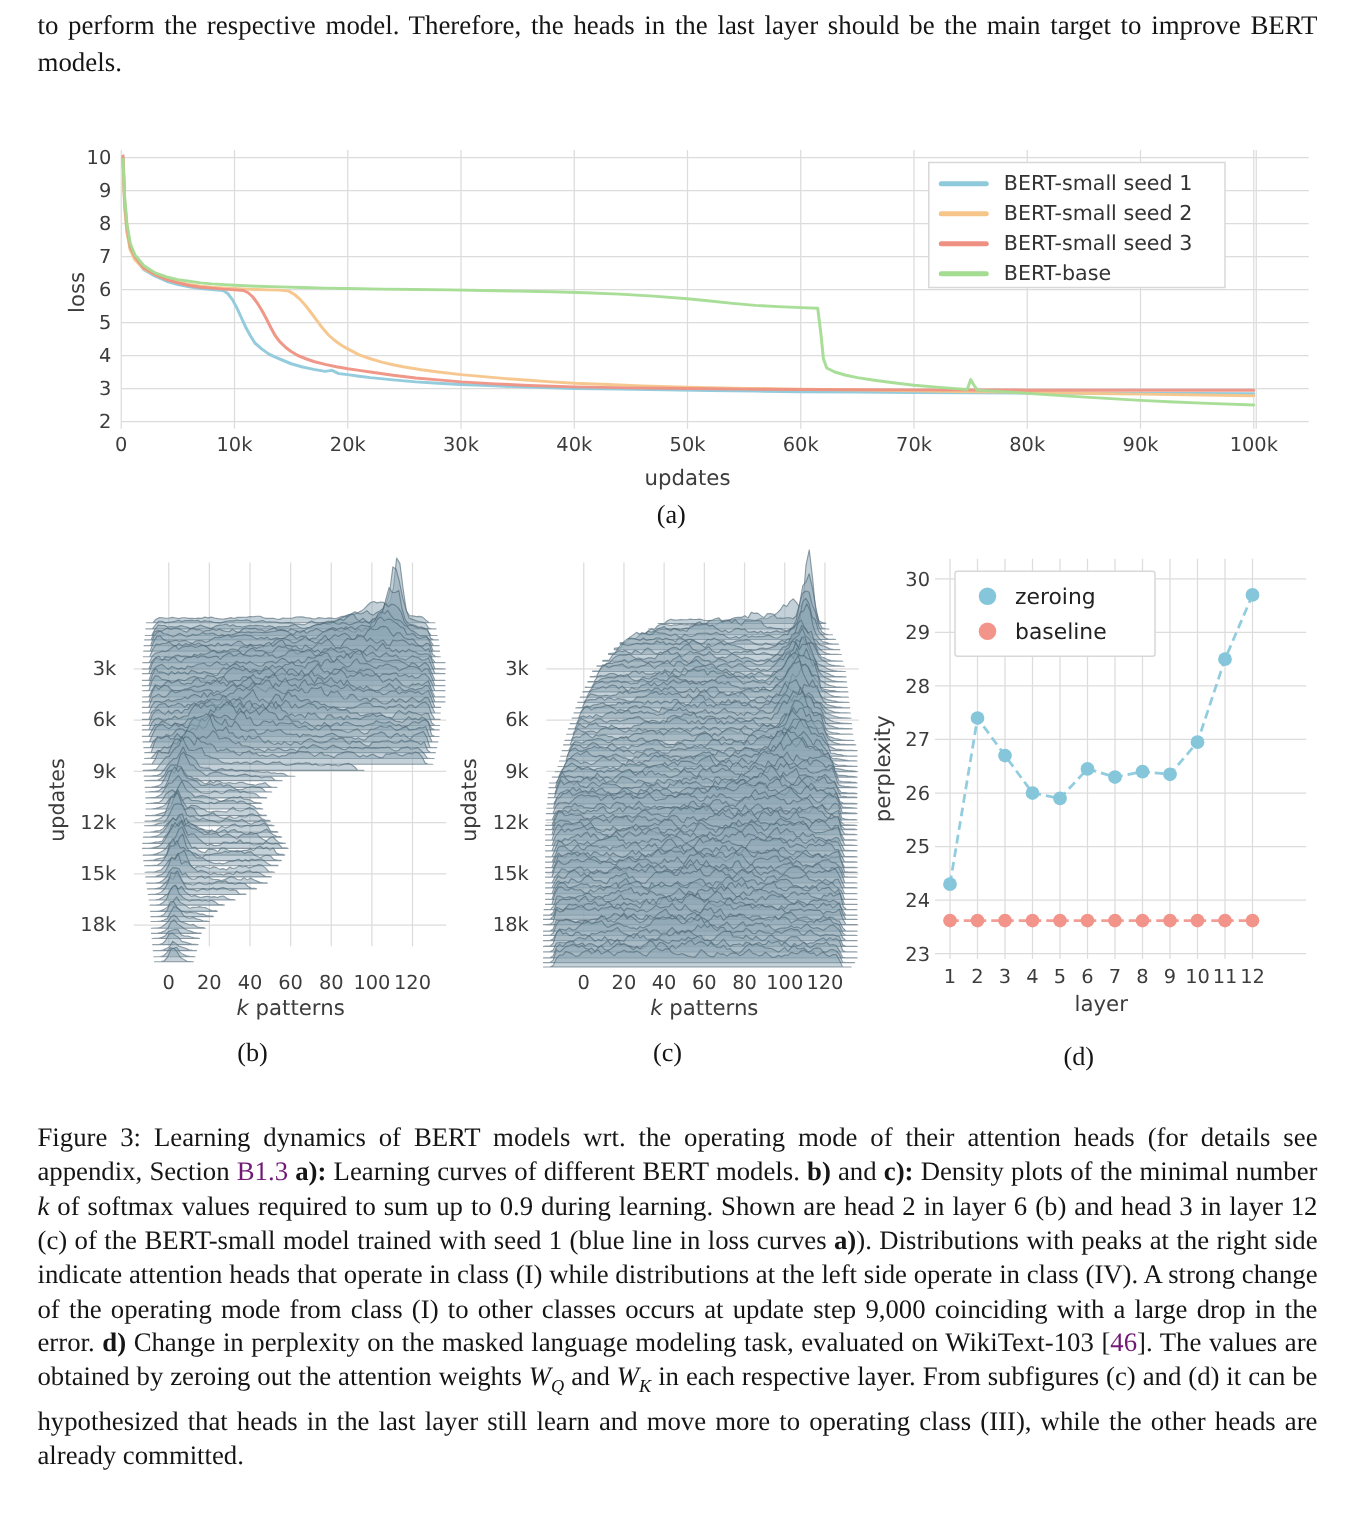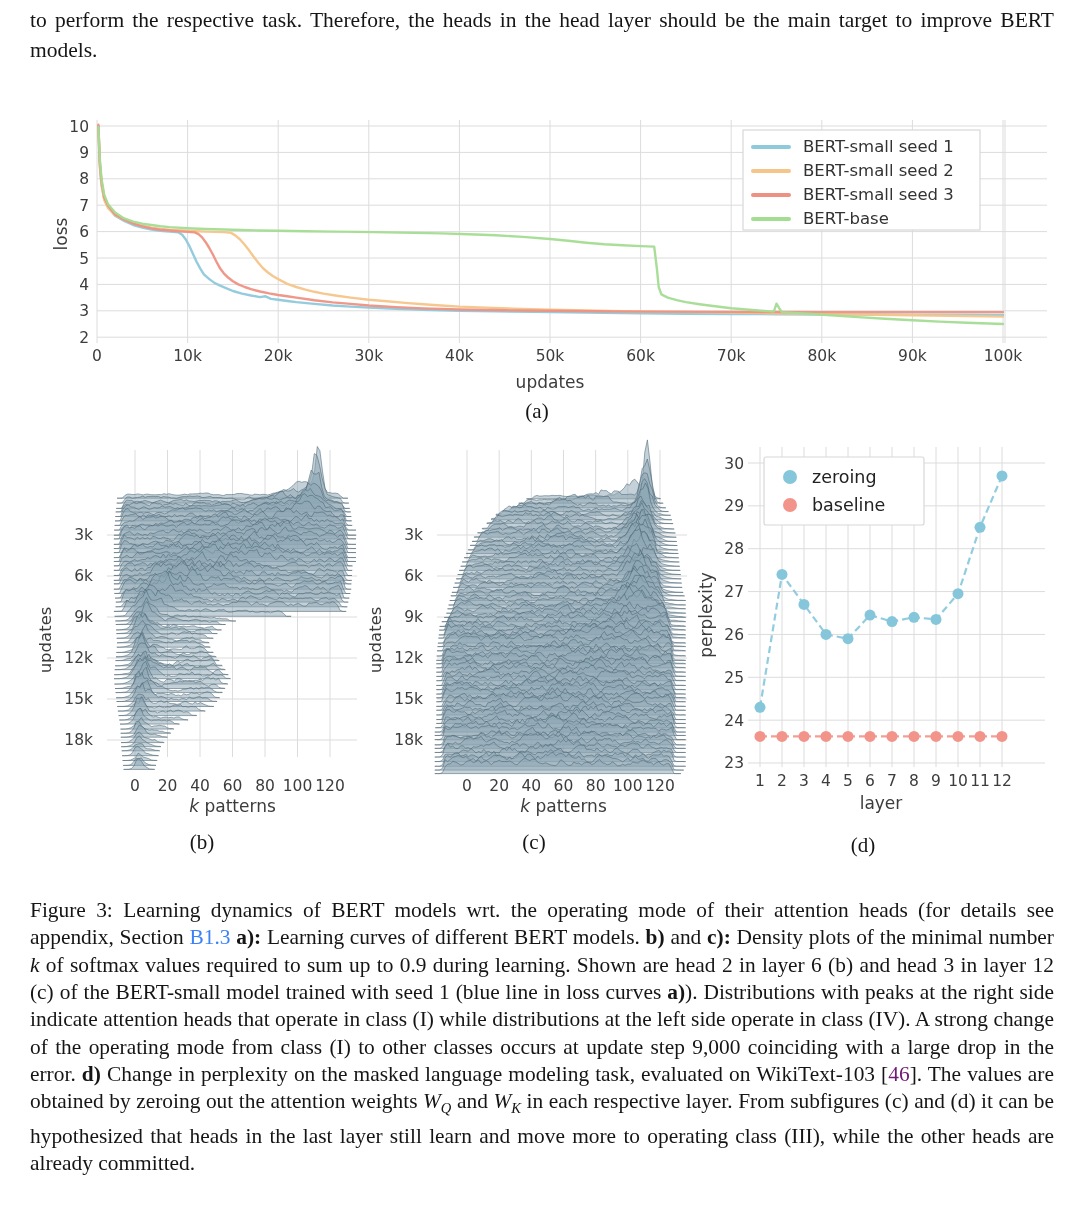--- a/index.html
+++ b/index.html
@@ -15,29 +15,29 @@
   .subcap{position:absolute;width:80px;text-align:center;font-size:21px;color:#151515;}
   #cap-a{left:497px;top:399px;}
   #cap-b{left:162px;top:830px;}
   #cap-c{left:494px;top:830px;}
   #cap-d{left:823px;top:833px;}
   .caption{position:absolute;left:30px;top:897px;width:1024px;margin:0;
            font-size:21.4px;line-height:27.35px;text-align:justify;}
   .seg-n{}
   .seg-b{font-weight:700;}
   .seg-i{font-style:italic;}
-  .seg-link{color:#3b82f6;}
+  .seg-link{color:#701a75;}
   .seg-cite{color:#701a75;}
   .caption sub{font-size:0.68em;font-style:italic;}
 </style>
 </head>
 <body>
 
 <div id="page">
-  <p class="toptext">to perform the respective task. Therefore, the heads in the head layer should be the main target to improve BERT models.</p>
+  <p class="toptext">to perform the respective model. Therefore, the heads in the last layer should be the main target to improve BERT models.</p>
 
   <svg id="svg-a" width="960" height="288" viewBox="0 0 960 288">
       <g>
         <line x1="42" x2="992" y1="225.2" y2="225.2" stroke="#dcdcdc" stroke-width="1"></line>
         <line x1="42" x2="992" y1="198.79999999999998" y2="198.79999999999998" stroke="#dcdcdc" stroke-width="1"></line>
         <line x1="42" x2="992" y1="172.39999999999998" y2="172.39999999999998" stroke="#dcdcdc" stroke-width="1"></line>
         <line x1="42" x2="992" y1="146" y2="146" stroke="#dcdcdc" stroke-width="1"></line>
         <line x1="42" x2="992" y1="119.6" y2="119.6" stroke="#dcdcdc" stroke-width="1"></line>
         <line x1="42" x2="992" y1="93.19999999999999" y2="93.19999999999999" stroke="#dcdcdc" stroke-width="1"></line>
         <line x1="42" x2="992" y1="66.8" y2="66.8" stroke="#dcdcdc" stroke-width="1"></line>

